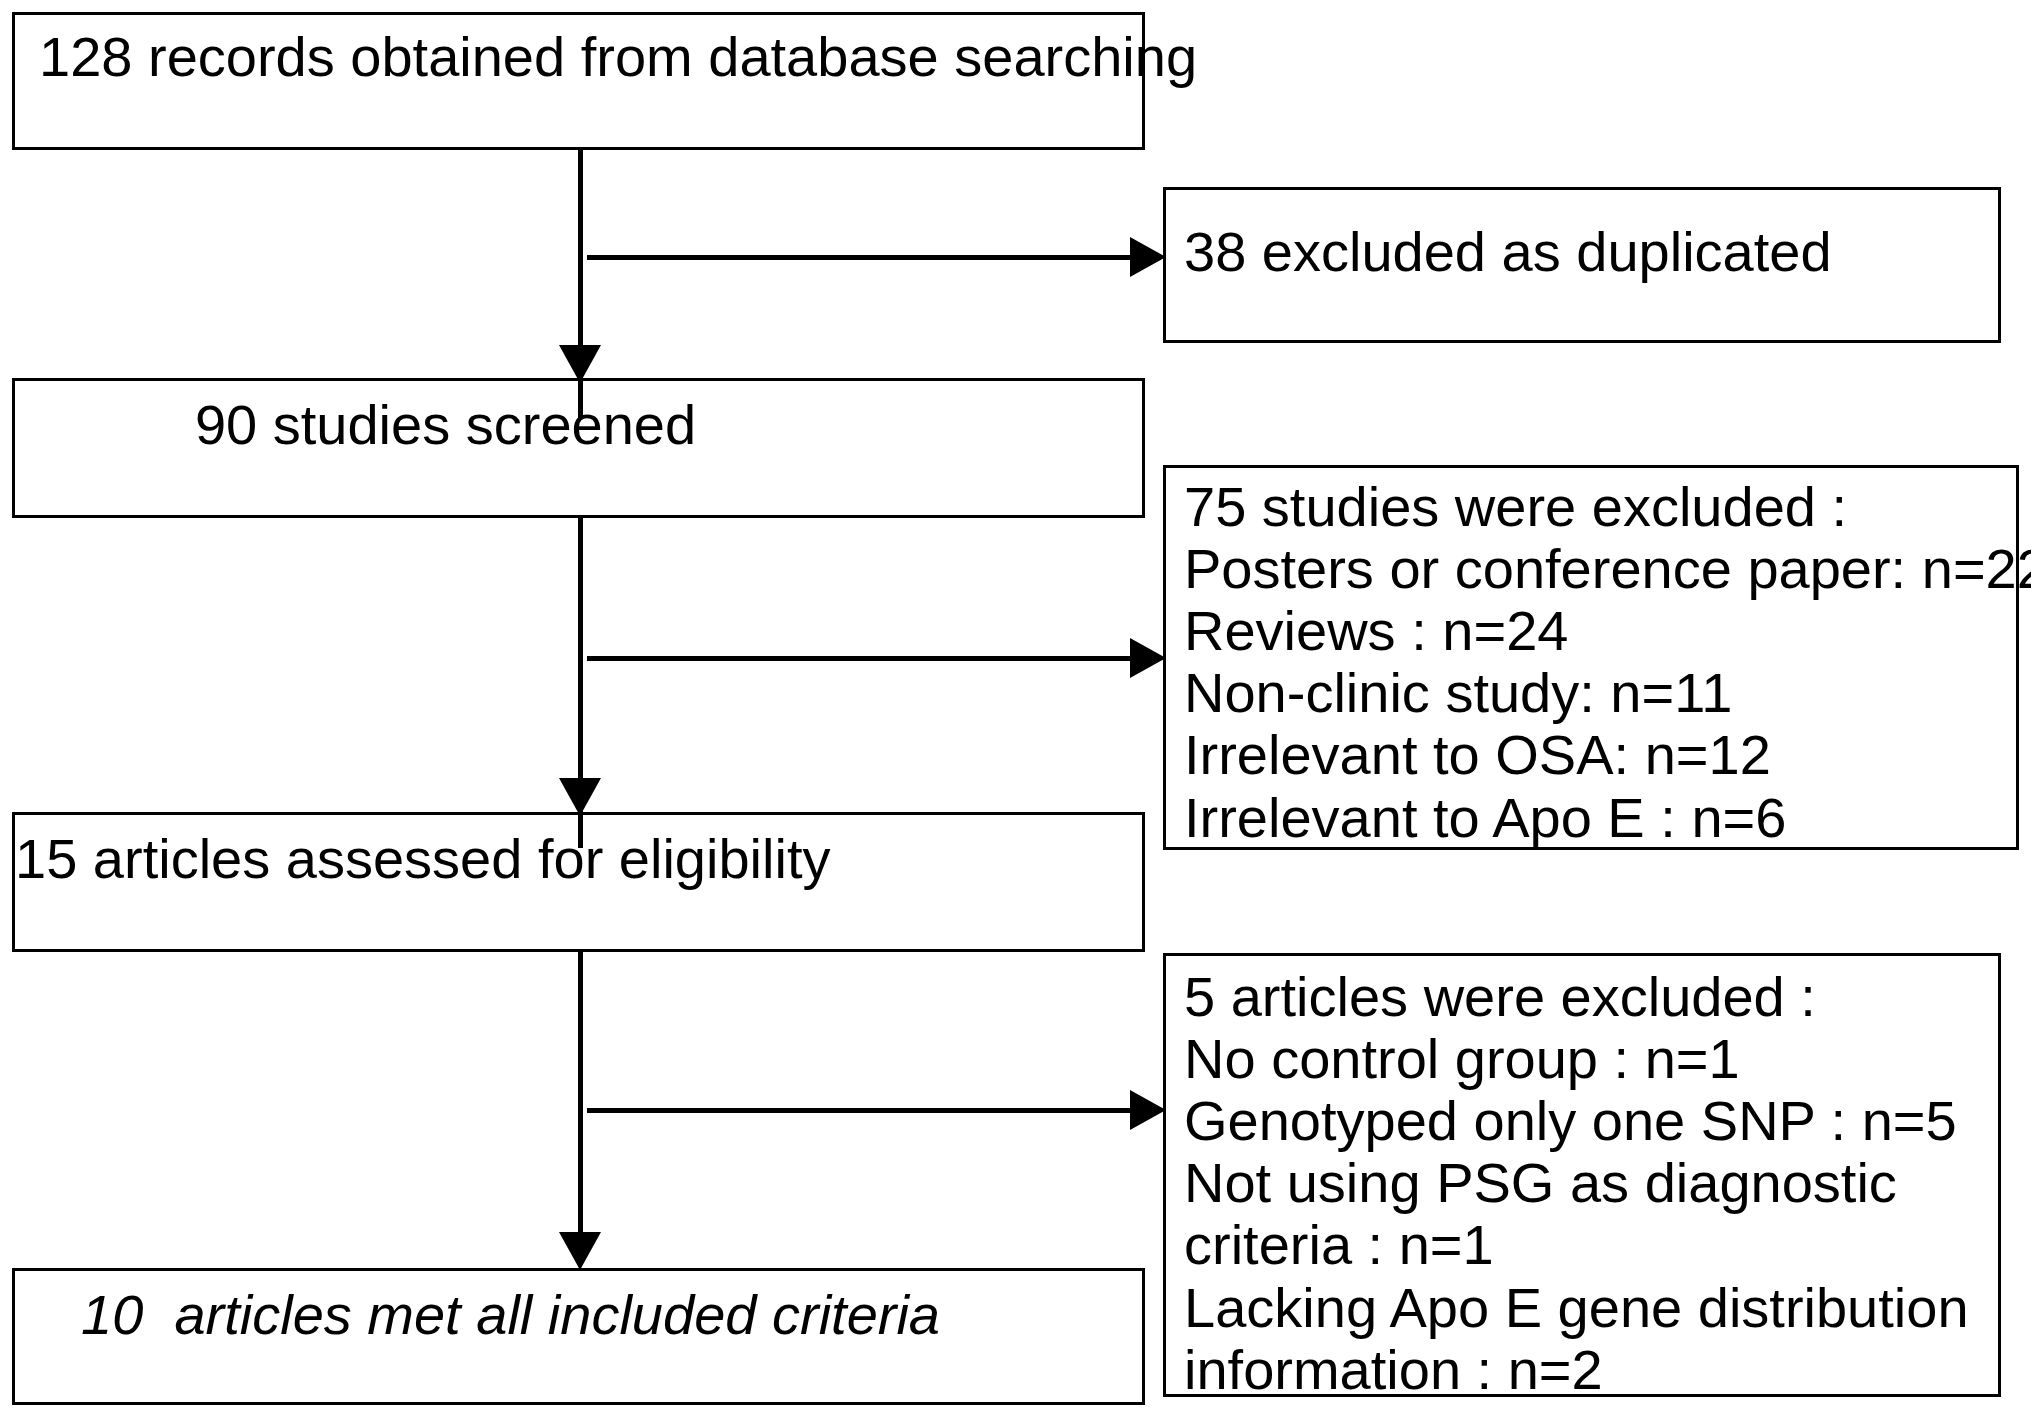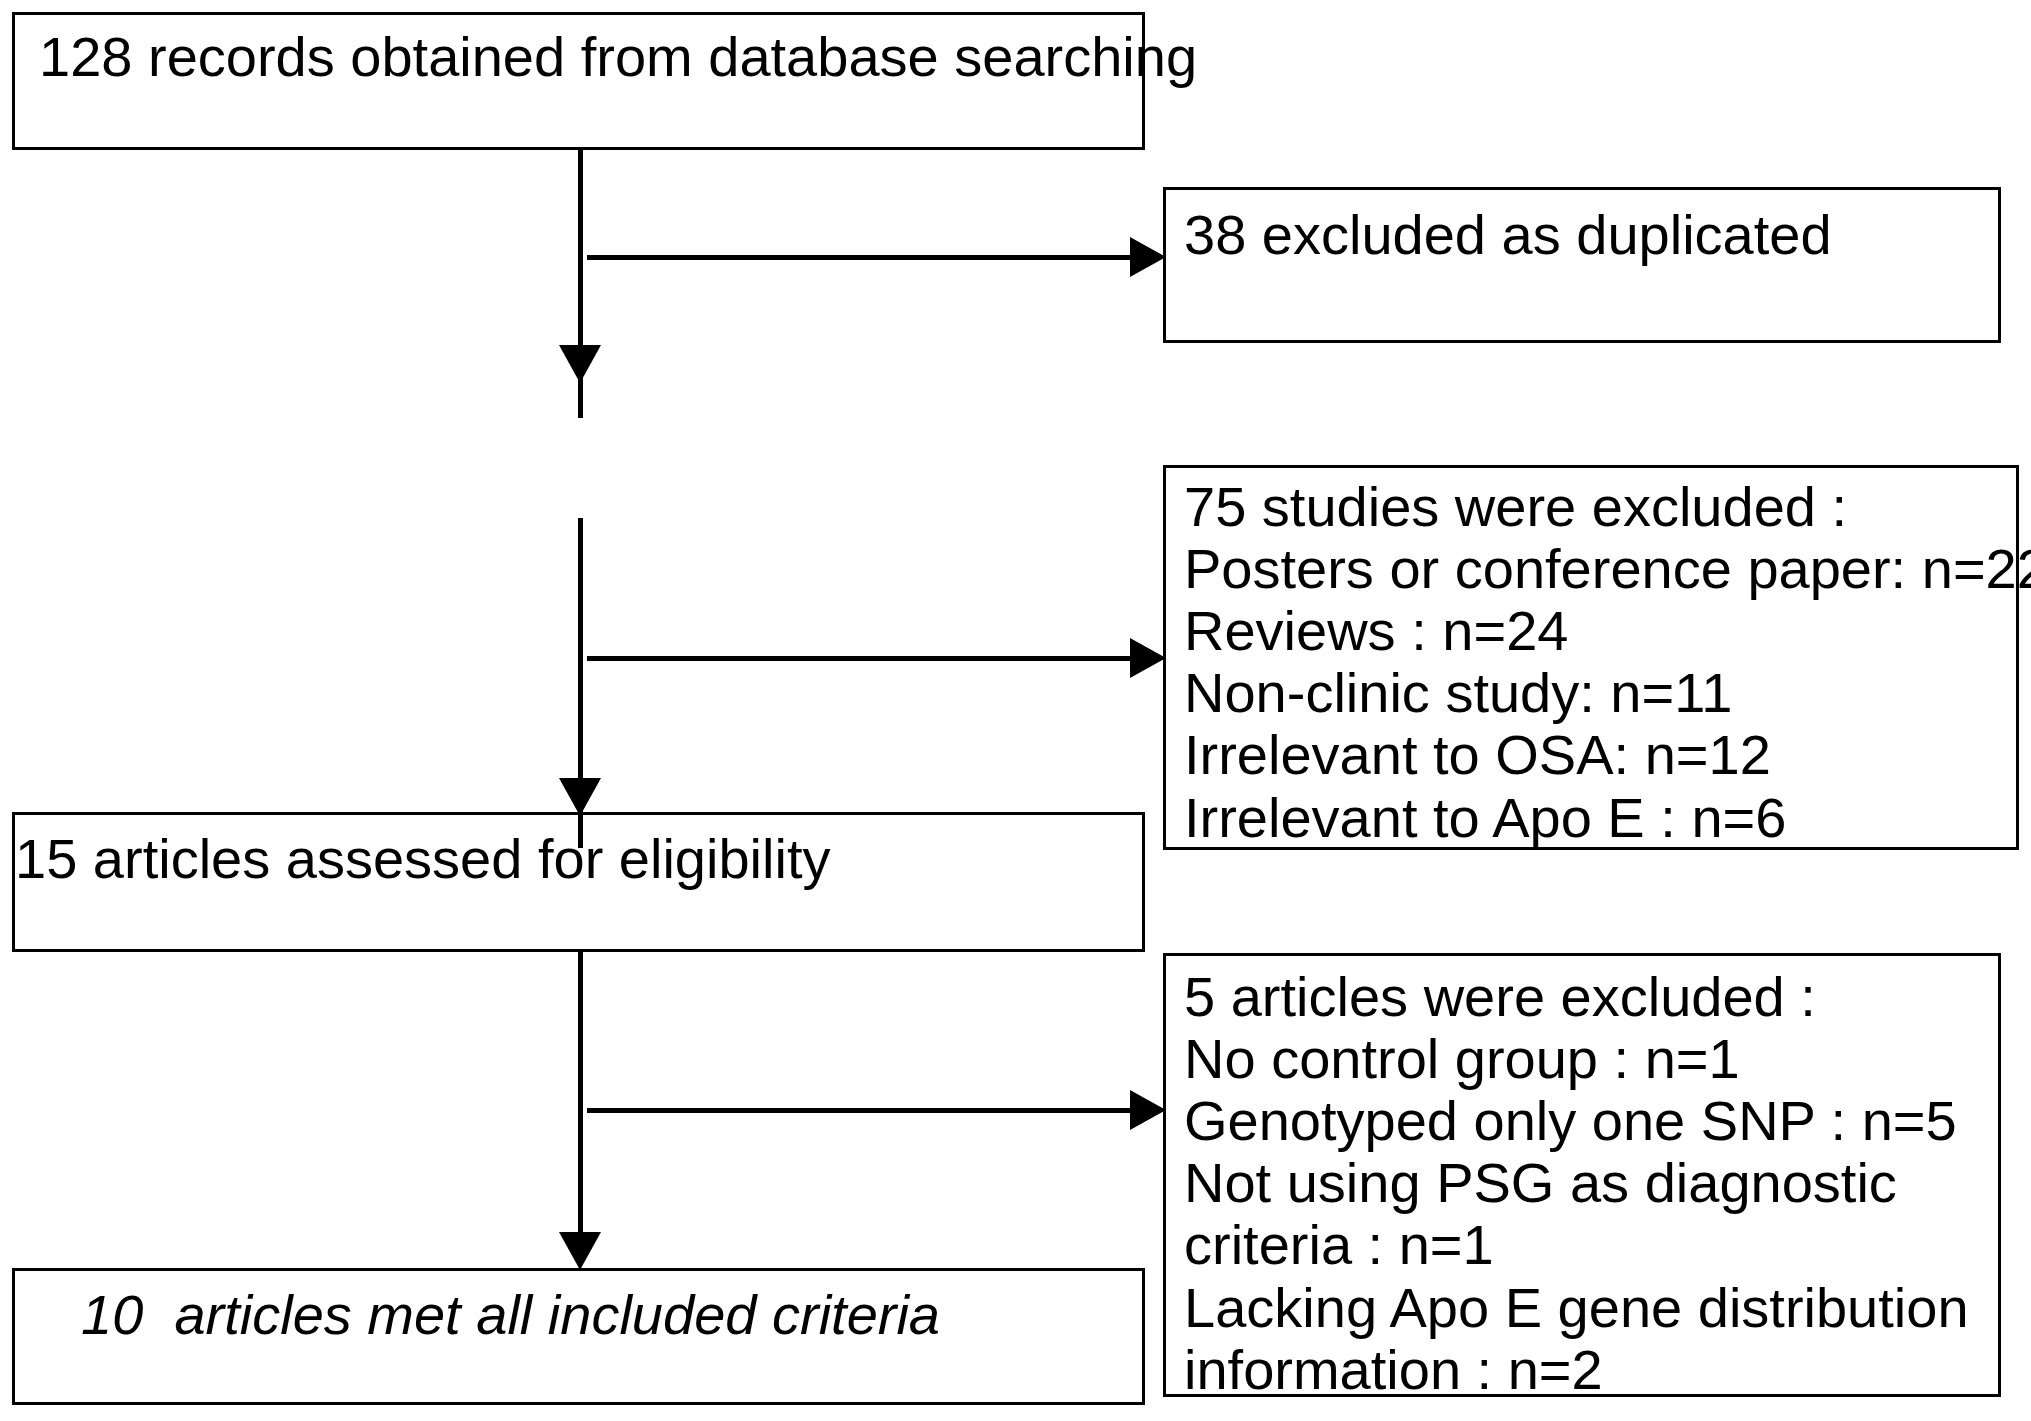--- a/index.html
+++ b/index.html
@@ -76,21 +76,21 @@
   #node-excluded5  { left: 1163px; top: 953px;  width: 838px; height: 444px; }
 
   .reason-list {
     position: absolute;
     left: 0; right: 0;
     padding-left: 18px;
     font-size: 56px;
     color: #000000;
     line-height: 1.0;
   }
-  #node-duplicates .reason-list { top: 16px; }
+  #node-duplicates .reason-list { top: 33px; }
   #node-excluded75 .reason-list { top: 10px; }
   #node-excluded5  .reason-list { top: 12px; }
 
   .reason-line {
     display: block;
     white-space: pre;
     margin: 0 0 8px 0;
     font-size: 56px;
     line-height: 1.02;
   }
@@ -144,20 +144,23 @@
 </style>
 </head>
 <body>
 
 <div id="diagram">
 
   <div class="node box-left" id="node-records">
     <span class="node-text">128 records obtained from database searching</span>
   </div>
 
+  <div class="node box-left" id="node-screened">
+    <span class="node-text">90 studies screened</span>
+  </div>
 
   <div class="node box-left" id="node-assessed">
     <span class="node-text">15 articles assessed for eligibility</span>
   </div>
 
   <div class="node box-left" id="node-included">
     <span class="node-text">10  articles met all included criteria</span>
   </div>
 
   <div class="node" id="node-duplicates">

